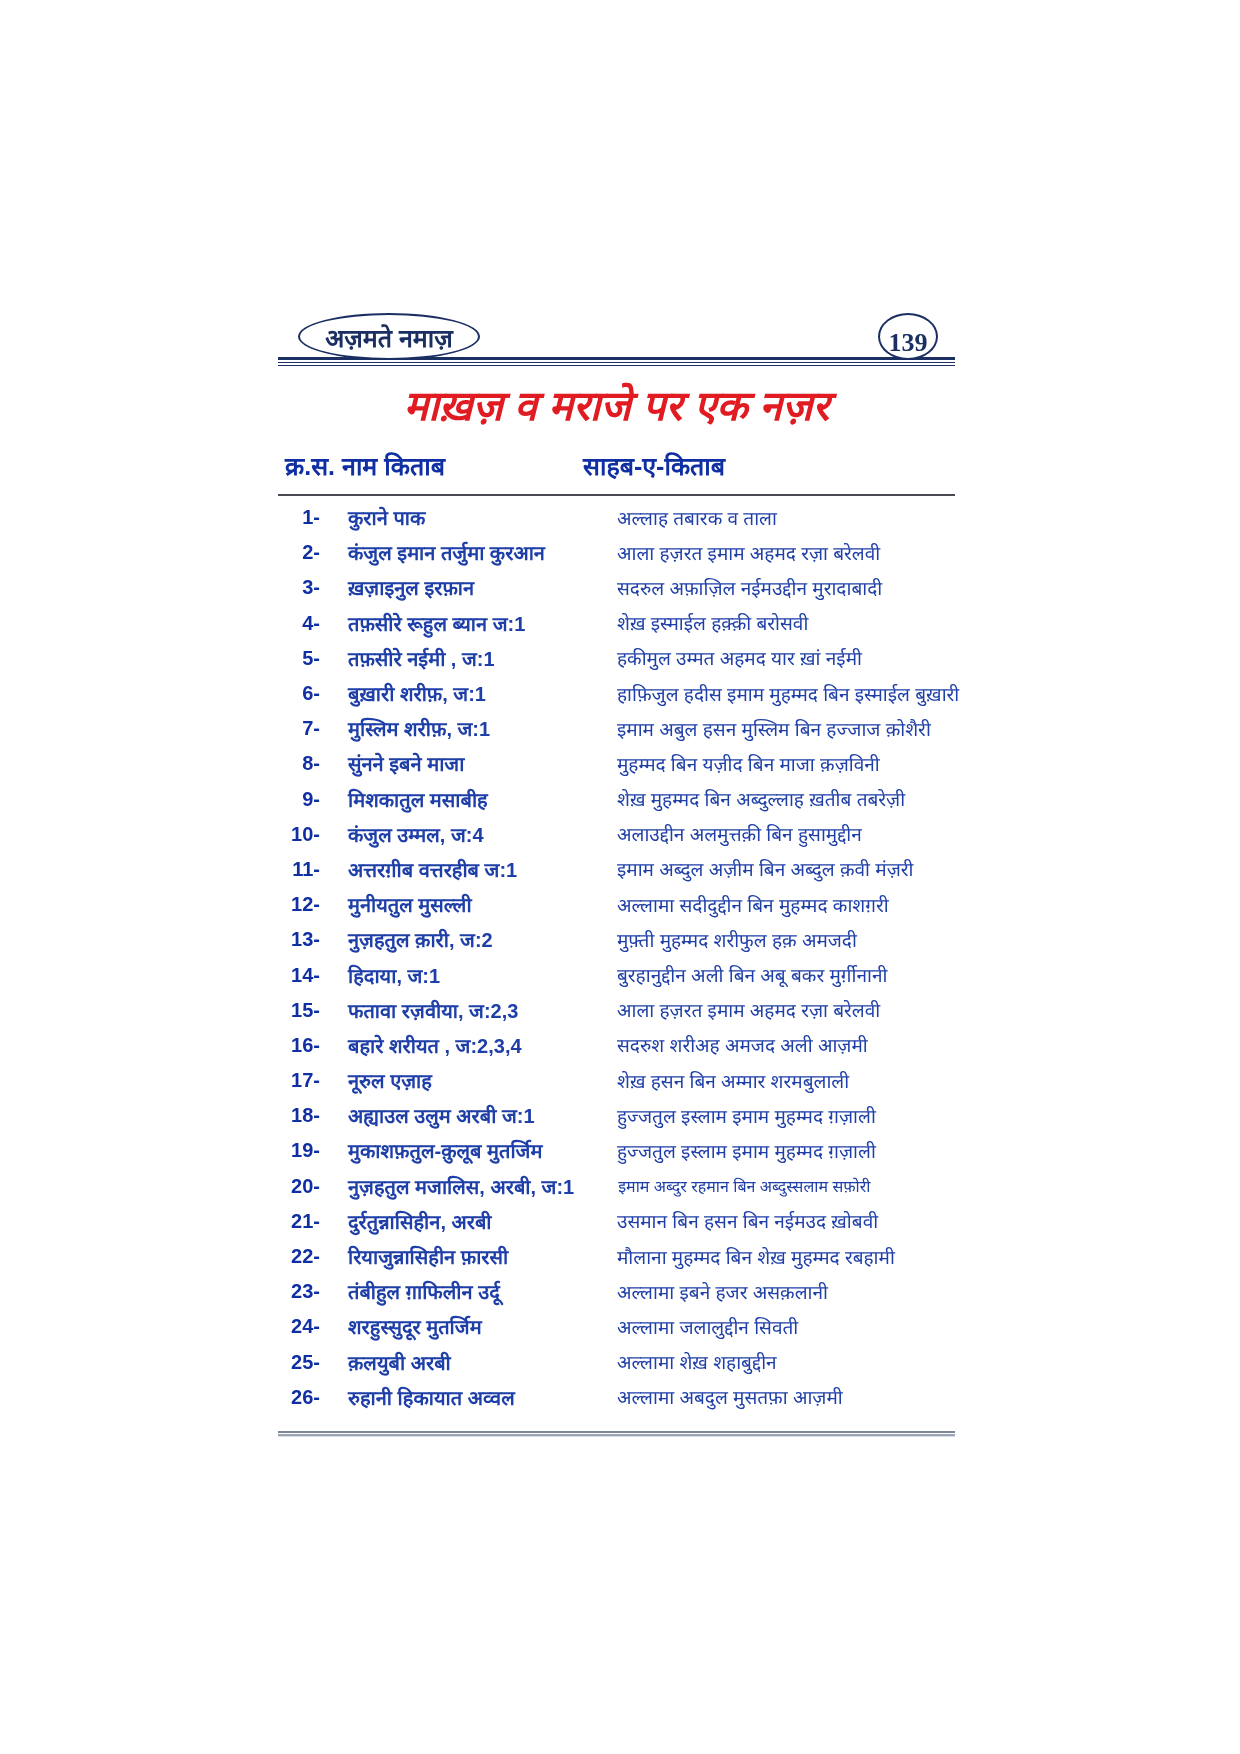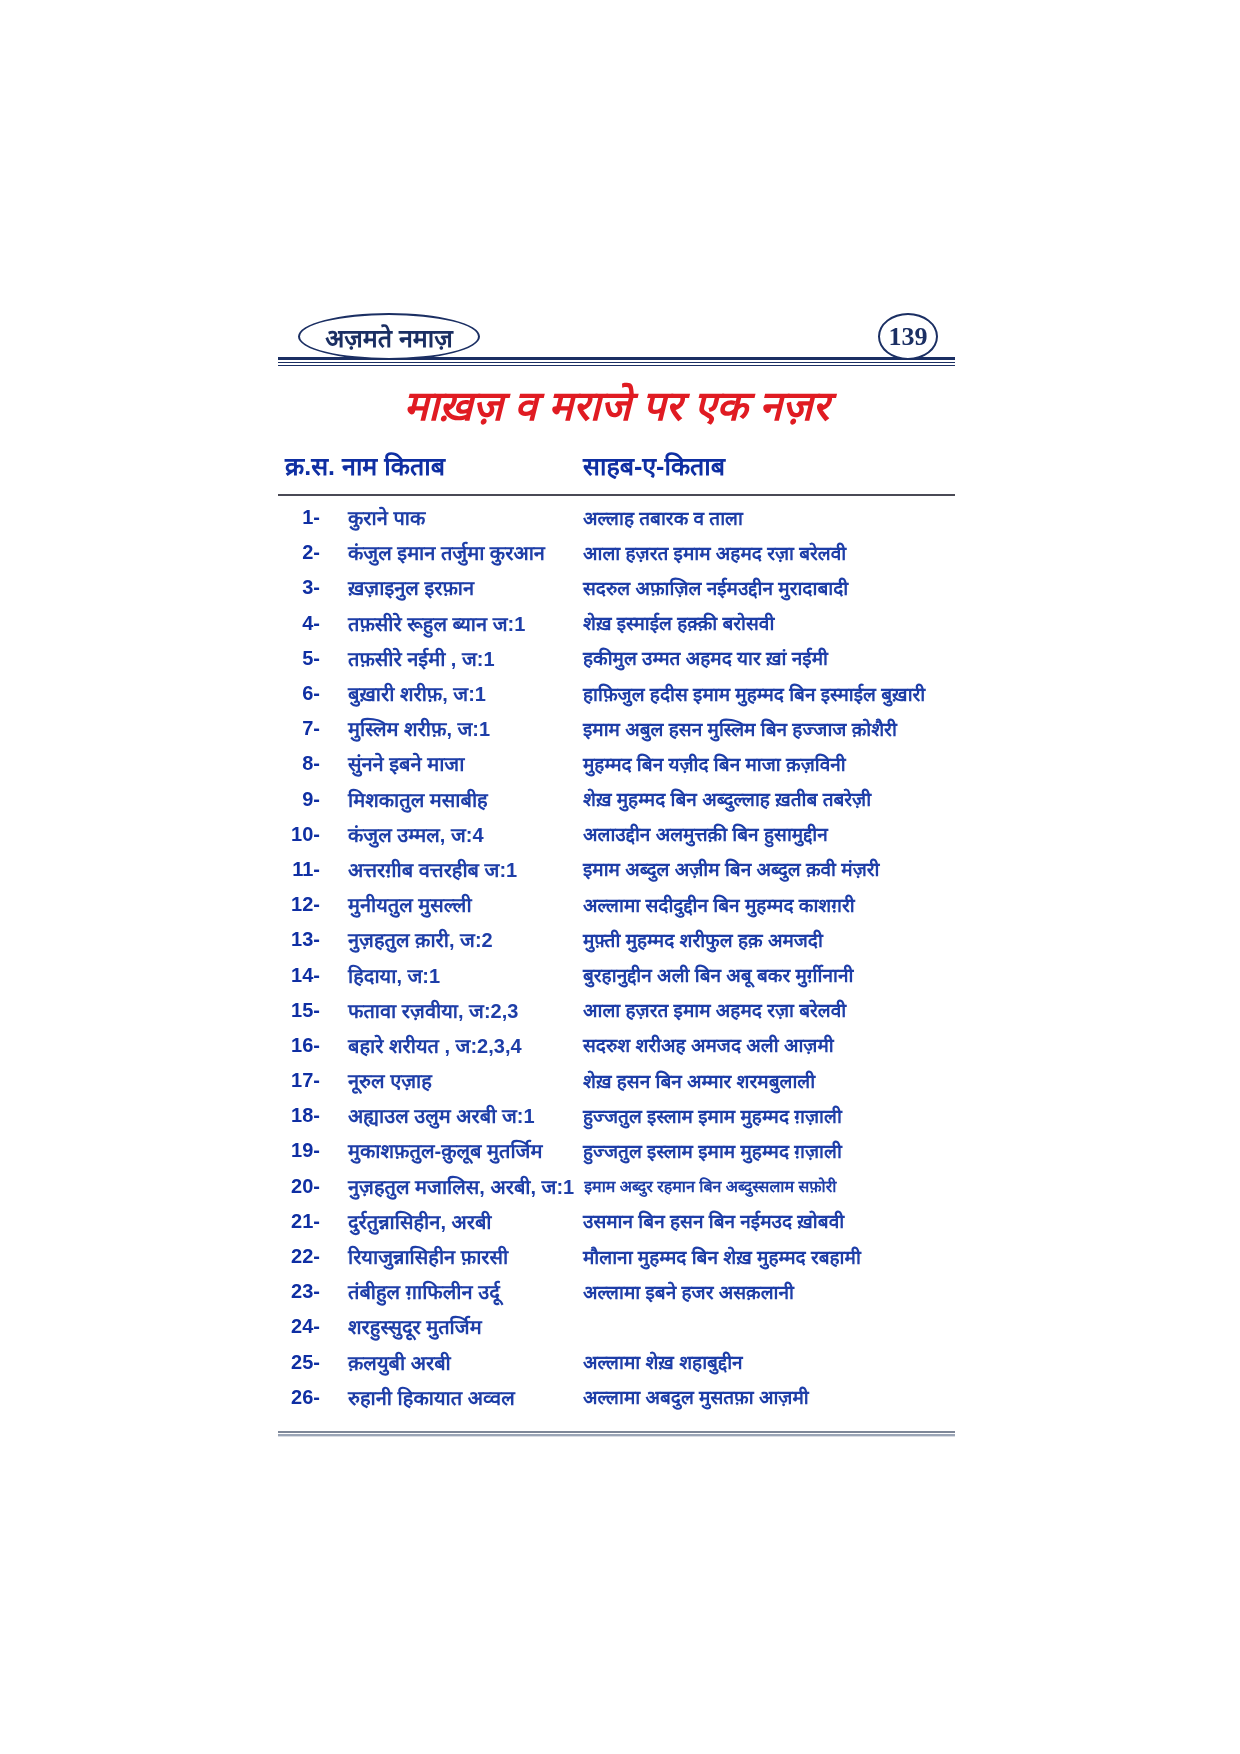--- a/index.html
+++ b/index.html
@@ -29,41 +29,41 @@
       var(--navy) 7.5px 9px);
     z-index:1;
   }
   .oval{
     position:absolute;top:0;height:47px;background:#ffffff;
     border:2px solid var(--navy);border-radius:50%;
     display:flex;align-items:center;justify-content:center;
     color:var(--navy);font-weight:700;z-index:2;
   }
   .oval-left{left:20px;width:182px;font-size:25px;}
-  .oval-right{left:600px;width:60px;font-size:26px;font-family:"Liberation Serif","DejaVu Serif",serif;}
+  .oval-right{left:600px;width:60px;font-size:26px;font-family:"Liberation Serif","DejaVu Serif",serif;align-items:flex-end;}
 
   
   .page-title{
     position:absolute;left:0;top:68px;width:100%;
     text-align:center;color:var(--title_red);
     font-size:41px;font-weight:700;line-height:50px;font-style:italic;
   }
 
   
   .tbl{position:absolute;left:0;top:136px;width:100%;}
   .tbl-head{display:flex;color:var(--header_blue);font-weight:700;font-size:25px;line-height:34px;}
   .th-num{width:64px;flex:none;text-align:center;}
   .th-book{width:241px;flex:none;}
   .th-author{flex:1;}
   .head-rule{margin-top:11px;height:2px;background:#4a4a55;width:100%;}
   .rows{margin-top:4px;}
   .row{display:flex;align-items:center;height:35.2px;white-space:nowrap;}
   .col-num{width:42px;flex:none;text-align:right;color:var(--header_blue);font-weight:700;font-size:20px;}
   .col-book{margin-left:28px;width:235px;flex:none;color:var(--body_blue);font-weight:700;font-size:20px;overflow:visible;}
-  .col-author{flex:1;color:var(--body_blue);font-weight:700;font-size:19px;}
+  .col-author{flex:1;color:var(--body_blue);font-weight:400;font-size:19px;margin-left:34px;}
   .row.compact .col-book{width:auto;margin-right:10px;}
   .row.compact .col-author{font-size:16px;}
 
   
   .rule-bottom{
     position:absolute;left:0;top:1118px;width:100%;height:6px;
     background:linear-gradient(
       #7e8798 0 2px,
       #ffffff 2px 3px,
       var(--footer_line) 3px 5px,
@@ -205,20 +205,21 @@
             <span class="col-author">मौलाना मुहम्मद बिन शेख़ मुहम्मद रबहामी</span>
           </div>
           <div class="row">
             <span class="col-num">23-</span>
             <span class="col-book">तंबीहुल ग़ाफिलीन उर्दू</span>
             <span class="col-author">अल्लामा इबने हजर असक़लानी</span>
           </div>
           <div class="row">
             <span class="col-num">24-</span>
             <span class="col-book">शरहुस्सुदूर मुतर्जिम</span>
+            <span class="col-author">अल्लामा जलालुद्दीन सिवती</span>
           </div>
           <div class="row">
             <span class="col-num">25-</span>
             <span class="col-book">क़लयुबी अरबी</span>
             <span class="col-author">अल्लामा शेख़ शहाबुद्दीन</span>
           </div>
           <div class="row">
             <span class="col-num">26-</span>
             <span class="col-book">रुहानी हिकायात अव्वल</span>
             <span class="col-author">अल्लामा अबदुल मुसतफ़ा आज़मी</span>

